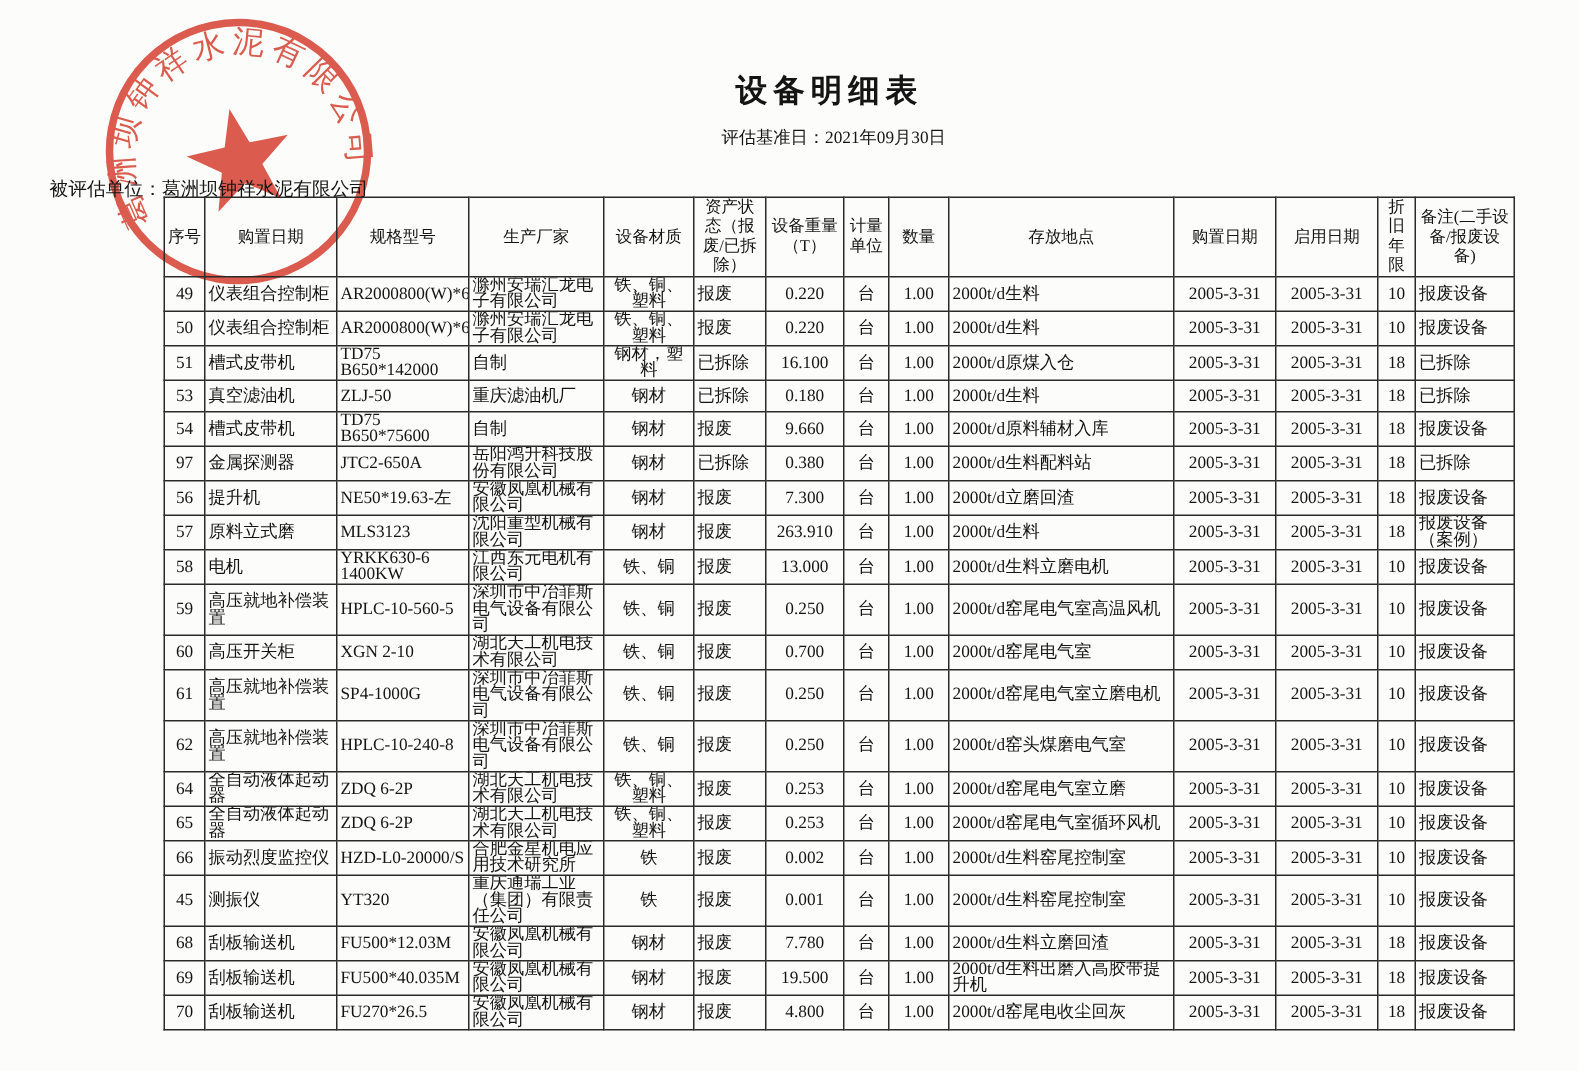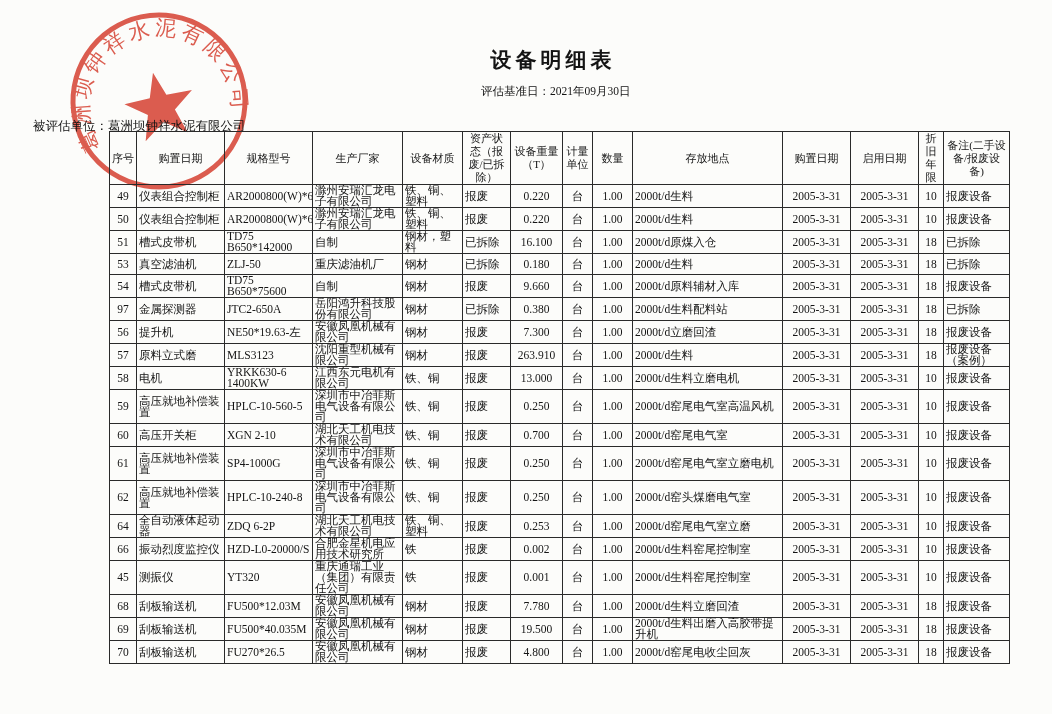--- a/index.html
+++ b/index.html
@@ -28,21 +28,21 @@
   }
   table.equip th{
     font-weight:normal;font-size:11px;height:50px;line-height:13px;text-align:center;
   }
   table.equip td{
     height:20px;font-size:11.5px;line-height:11px;white-space:normal;
   }
   td.l{text-align:left;}  td.c{text-align:center;}
   td.sm{font-size:9.5px;line-height:10px;}
   td.xs{font-size:7.5px;line-height:8px;}
-  td.mat{font-size:11px;}
+  td.mat{font-size:11px;text-align:center;}
   
   .stamp{
     position:absolute;left:66px;top:8px;width:186px;height:186px;
     opacity:.82;transform:rotate(-12deg);pointer-events:none;
   }
   .stamp svg{width:100%;height:100%;}
 </style>
 </head>
 <body>
 
@@ -315,20 +315,36 @@
         <td class="c">0.253</td>
         <td class="c">台</td>
         <td class="c">1.00</td>
         <td class="l">2000t/d窑尾电气室立磨</td>
         <td class="c">2005-3-31</td>
         <td class="c">2005-3-31</td>
         <td class="c">10</td>
         <td class="l">报废设备</td>
       </tr>
       <tr>
+        <td class="c">65</td>
+        <td class="l">全自动液体起动器</td>
+        <td class="l">ZDQ 6-2P</td>
+        <td class="l xs">湖北天工机电技术有限公司</td>
+        <td class="l mat">铁、铜、塑料</td>
+        <td class="l">报废</td>
+        <td class="c">0.253</td>
+        <td class="c">台</td>
+        <td class="c">1.00</td>
+        <td class="l">2000t/d窑尾电气室循环风机</td>
+        <td class="c">2005-3-31</td>
+        <td class="c">2005-3-31</td>
+        <td class="c">10</td>
+        <td class="l">报废设备</td>
+      </tr>
+      <tr>
         <td class="c">66</td>
         <td class="l">振动烈度监控仪</td>
         <td class="l">HZD-L0-20000/S</td>
         <td class="l xs">合肥金星机电应用技术研究所</td>
         <td class="l mat">铁</td>
         <td class="l">报废</td>
         <td class="c">0.002</td>
         <td class="c">台</td>
         <td class="c">1.00</td>
         <td class="l">2000t/d生料窑尾控制室</td>

